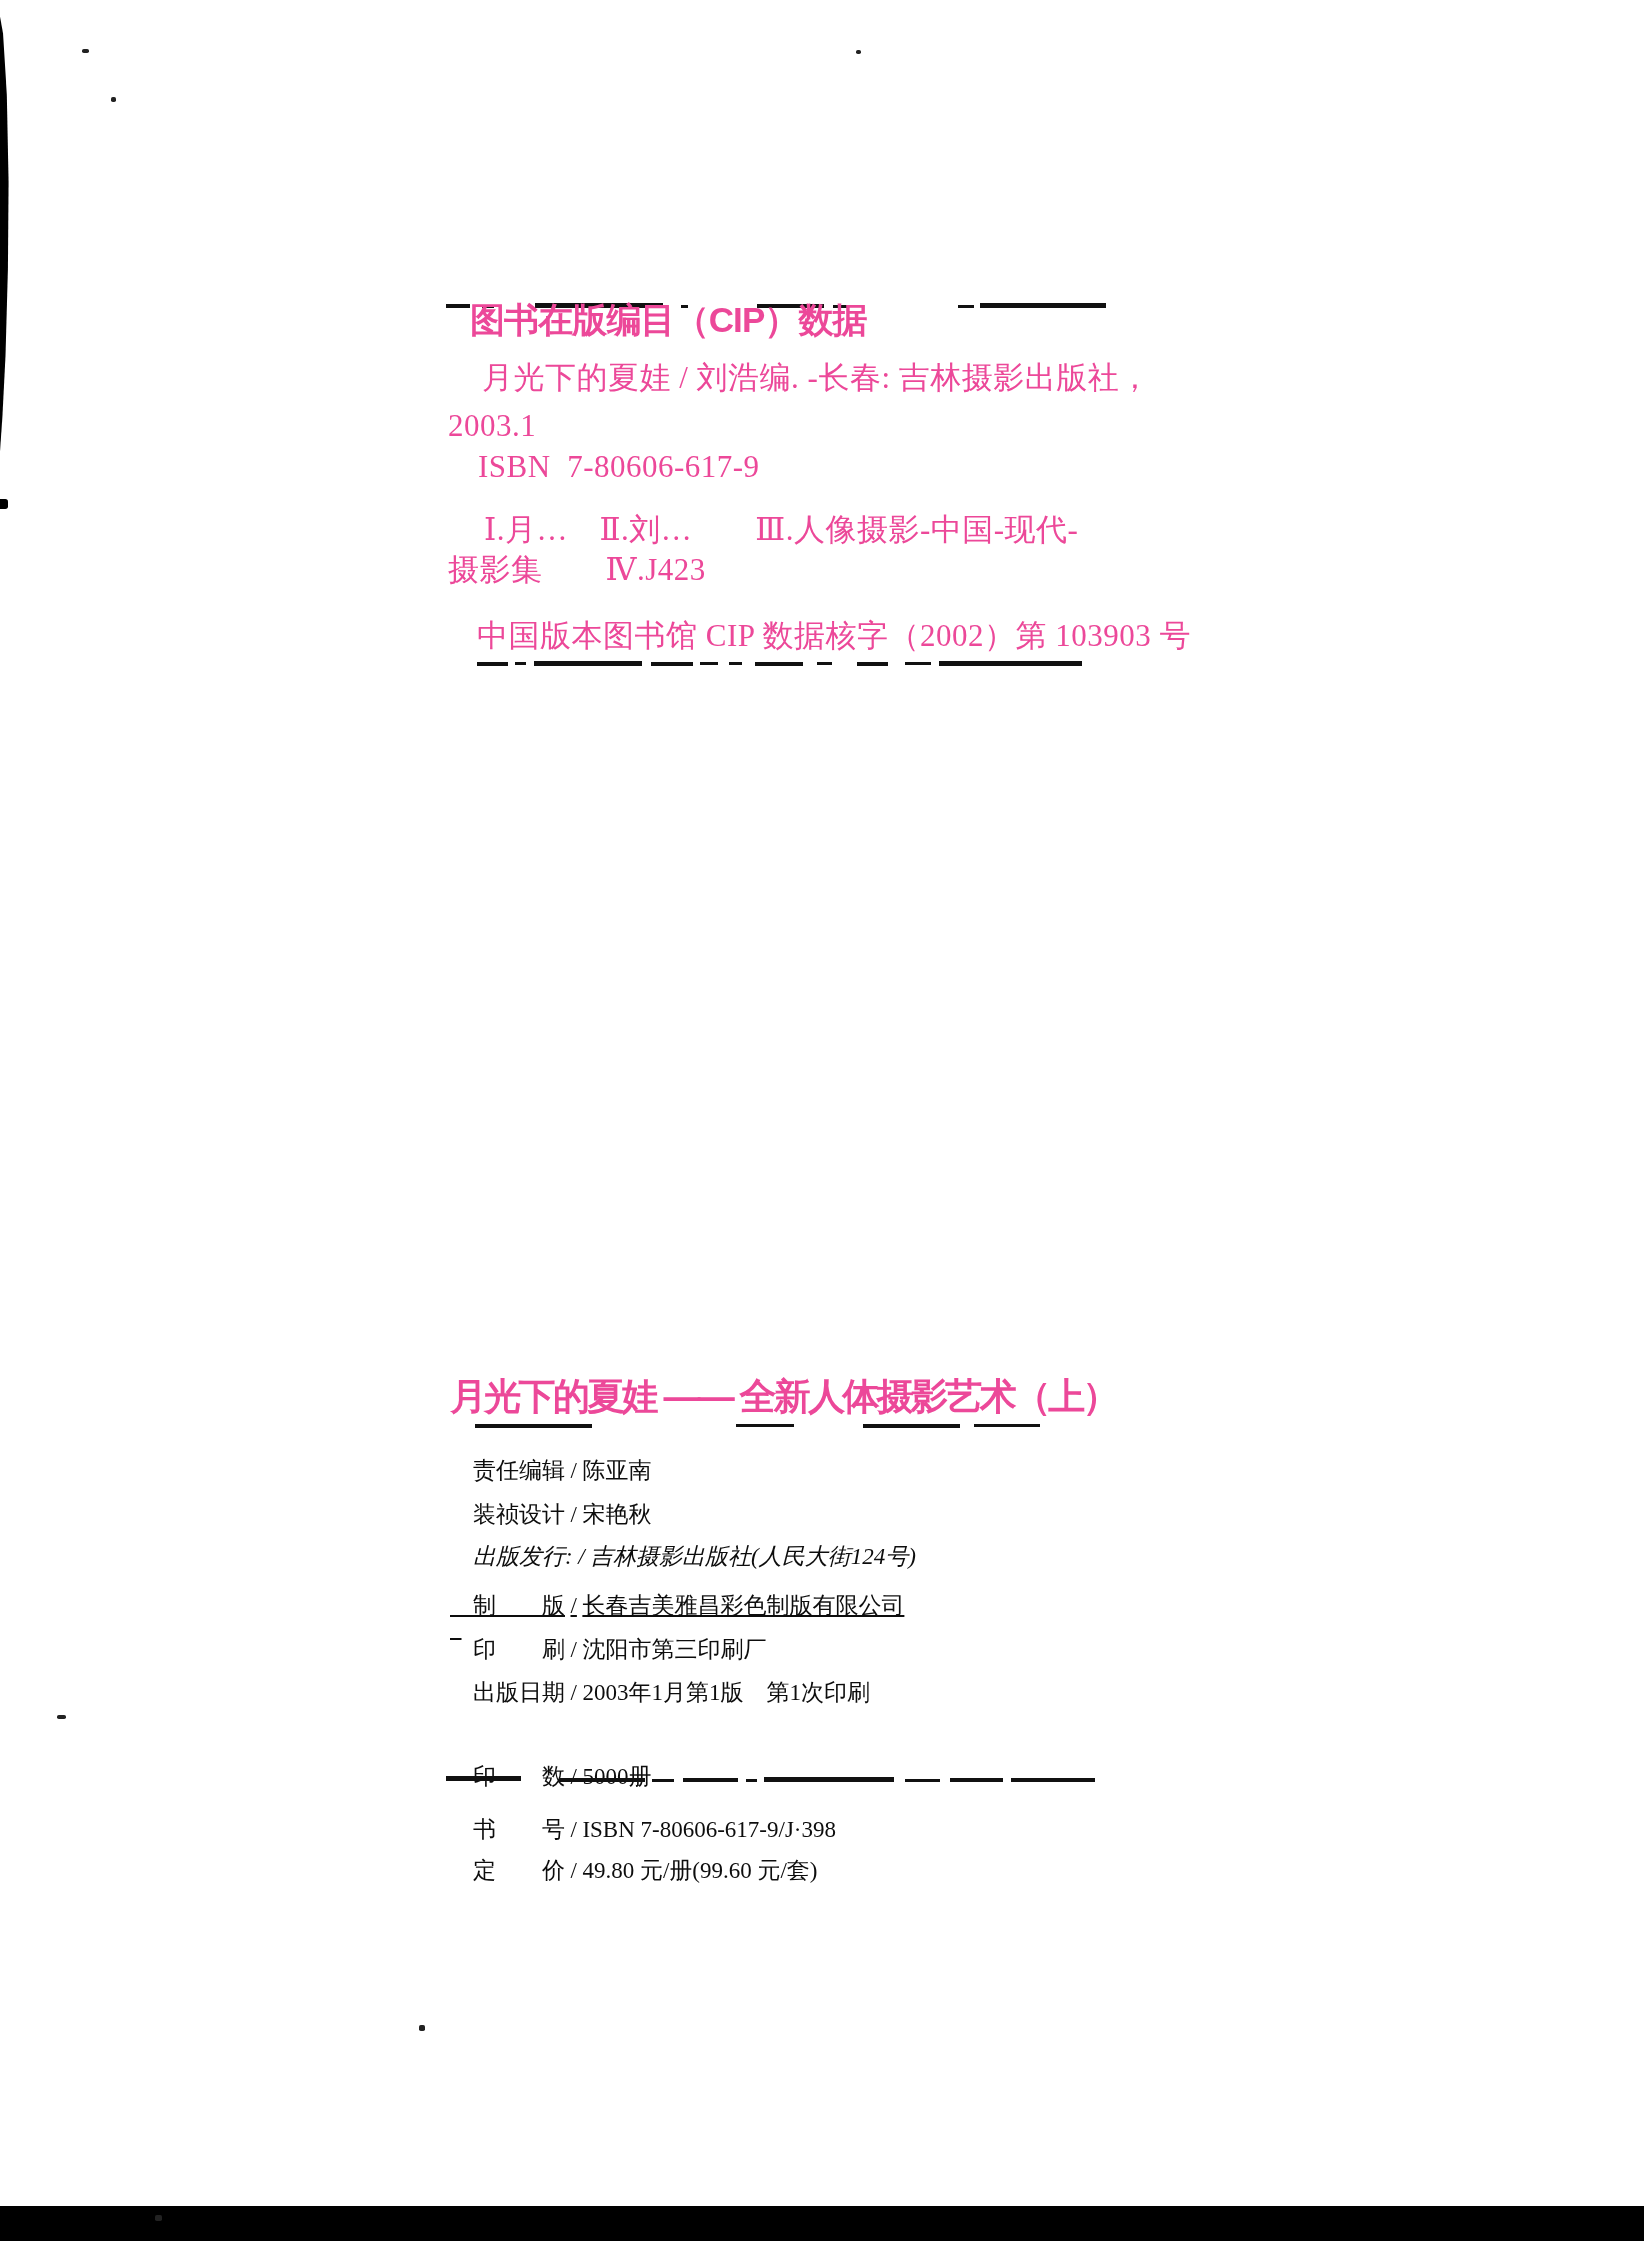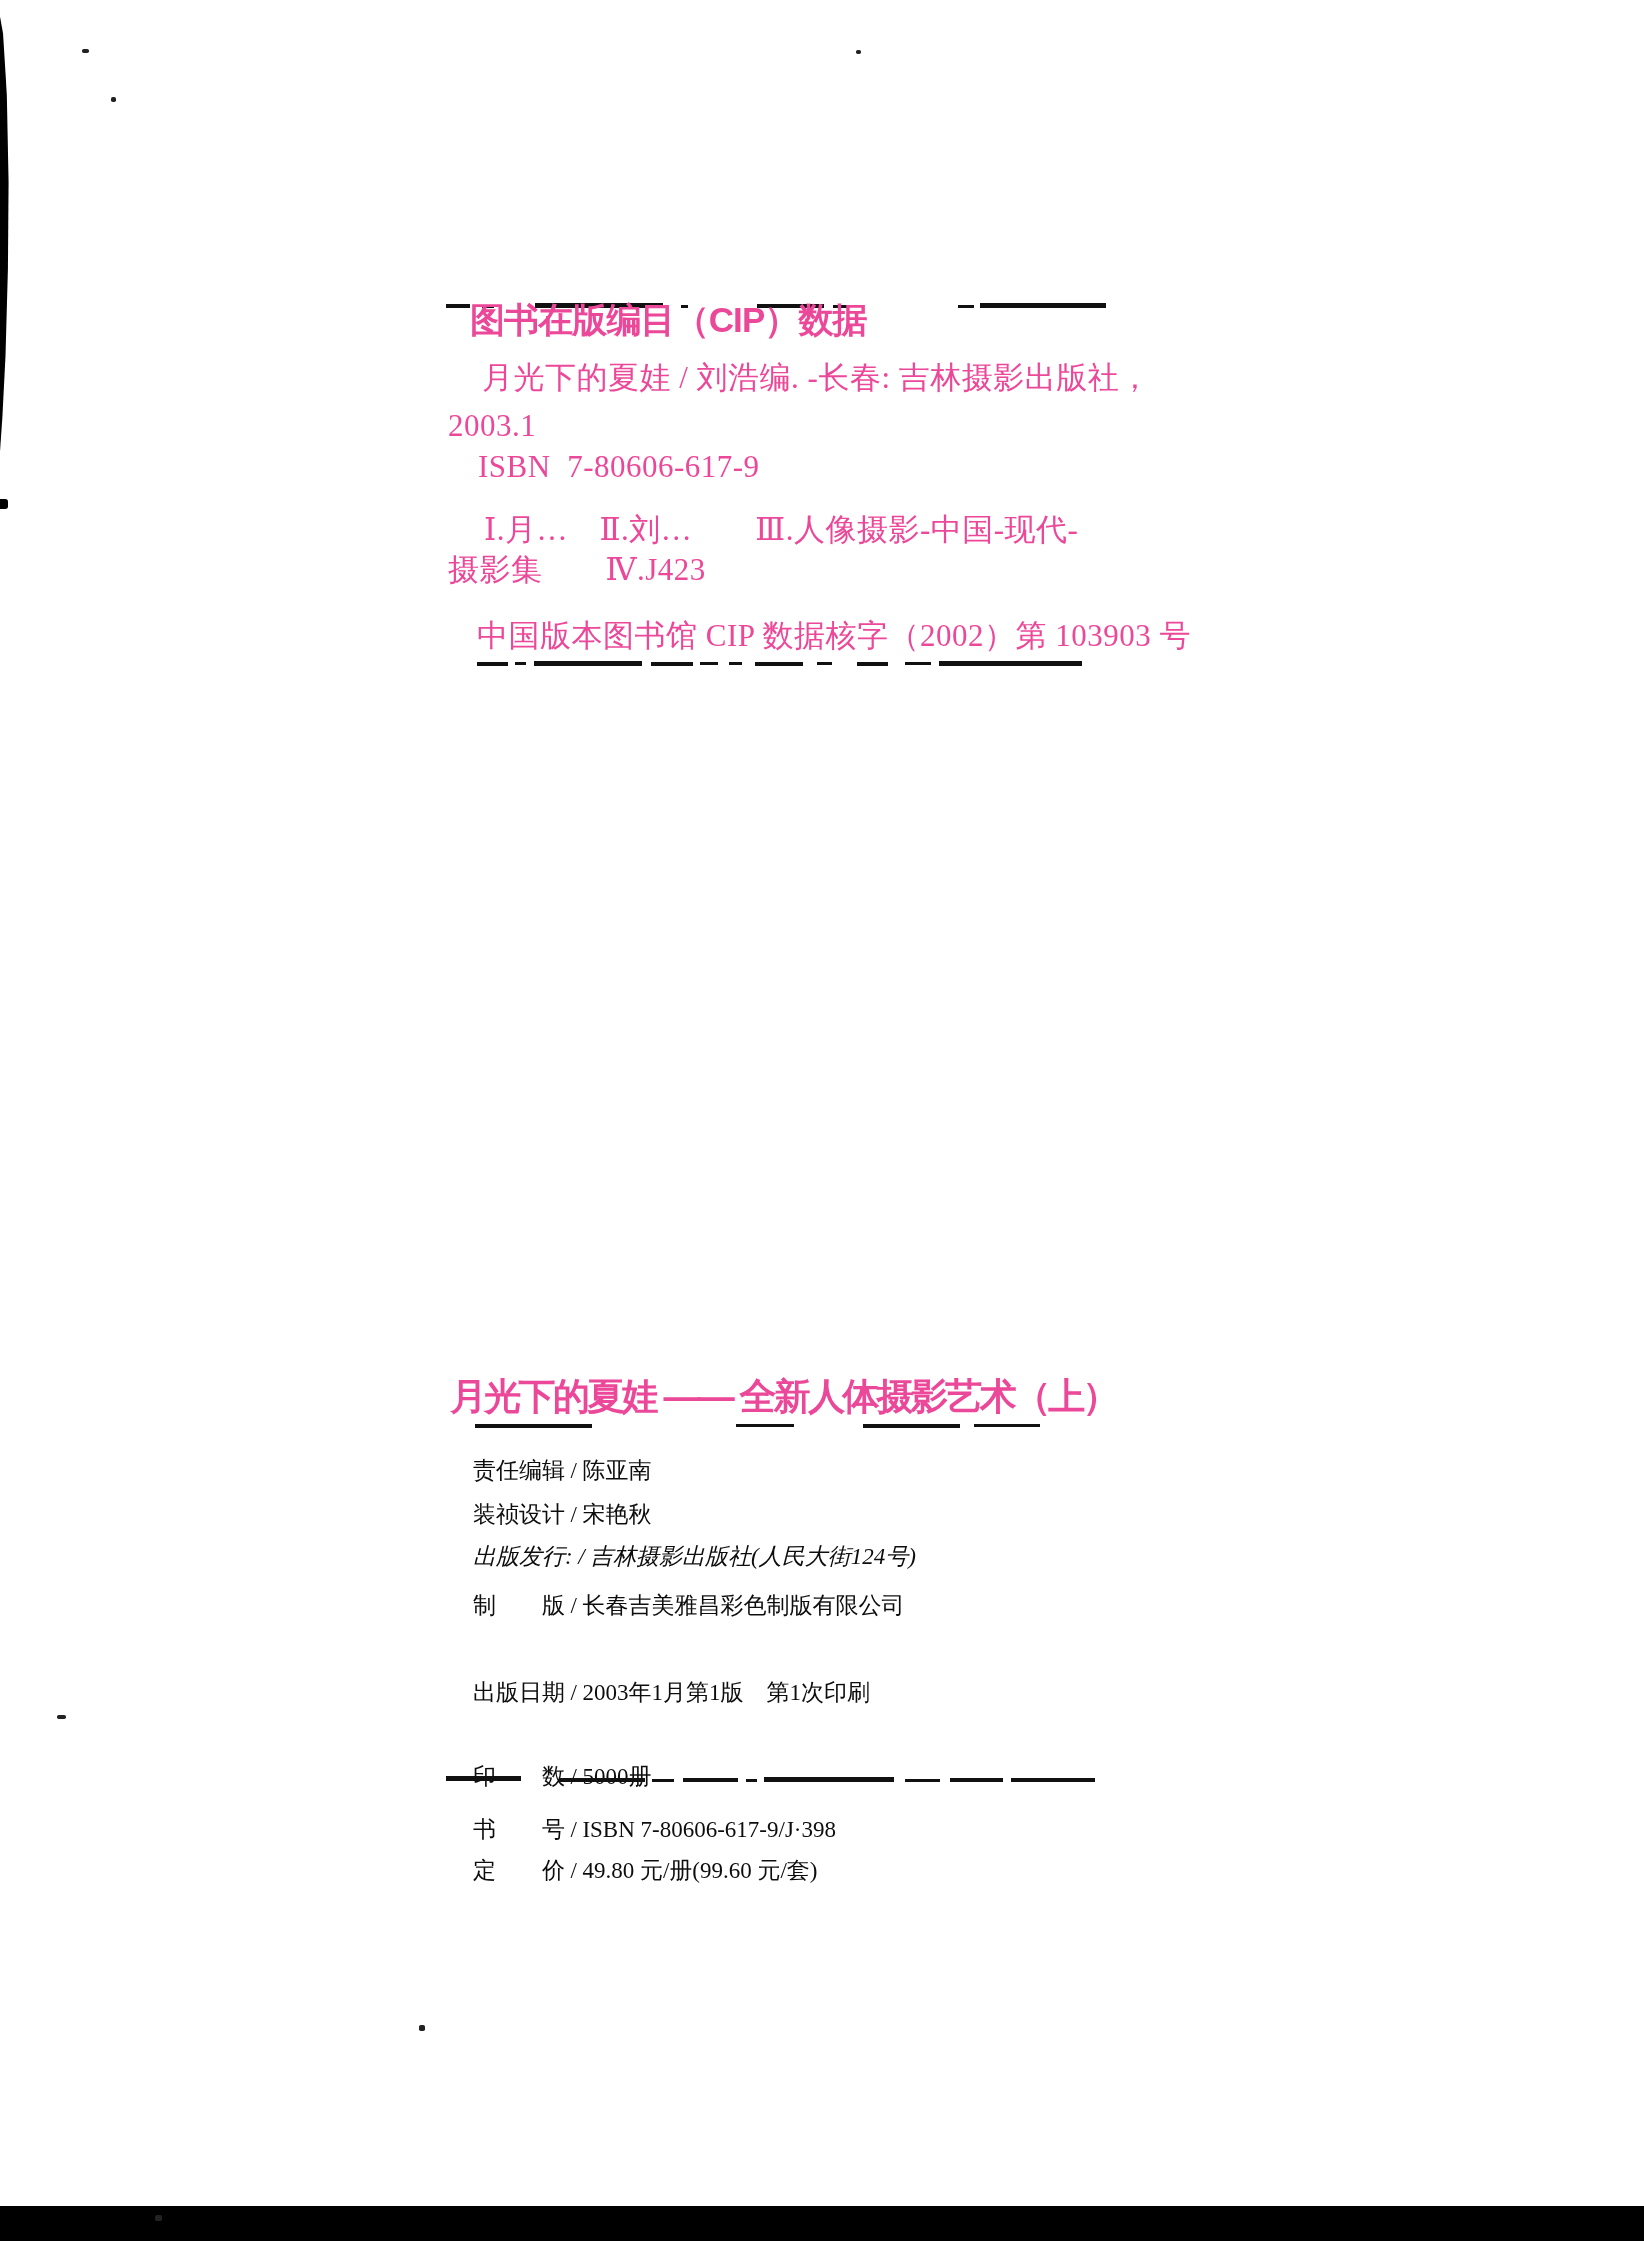--- a/index.html
+++ b/index.html
@@ -101,22 +101,25 @@
 
   <div class="entry" style="top:1436px;">
     <span>责任编辑</span><span class="sep">/</span><span>陈亚南</span>
   </div>
   <div class="entry" style="top:1480px;">
     <span>装祯设计</span><span class="sep">/</span><span>宋艳秋</span>
   </div>
   <div class="entry" style="top:1522px;font-style:italic;">
     <span>出版发行:</span><span class="sep">/</span><span>吉林摄影出版社(人民大街124号)</span>
   </div>
-  <div class="entry" style="top:1571px;">
+  <div class="entry" style="top:1571px;text-decoration:underline;">
     <span>制　　版</span><span class="sep">/</span><span>长春吉美雅昌彩色制版有限公司</span>
+  </div>
+  <div class="entry" style="top:1615px;">
+    <span>印　　刷</span><span class="sep">/</span><span>沈阳市第三印刷厂</span>
   </div>
   <div class="entry" style="top:1658px;">
     <span>出版日期</span><span class="sep">/</span><span>2003年1月第1版　第1次印刷</span>
   </div>
   <div class="entry" style="top:1742px;">
     <span>印　　数</span><span class="sep">/</span><span>5000册</span>
   </div>
 
   <div>
     <div class="seg" style="left:446px;top:1776px;width:75px;height:4.6px;"></div>

